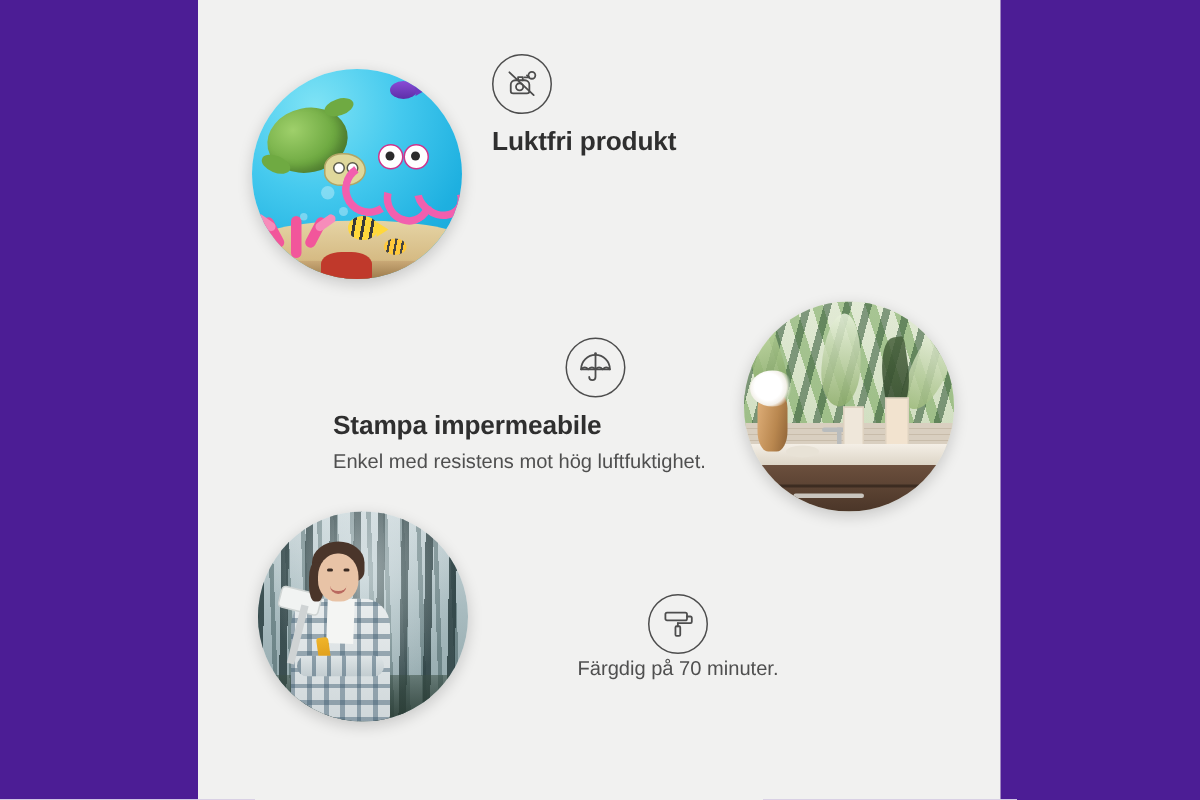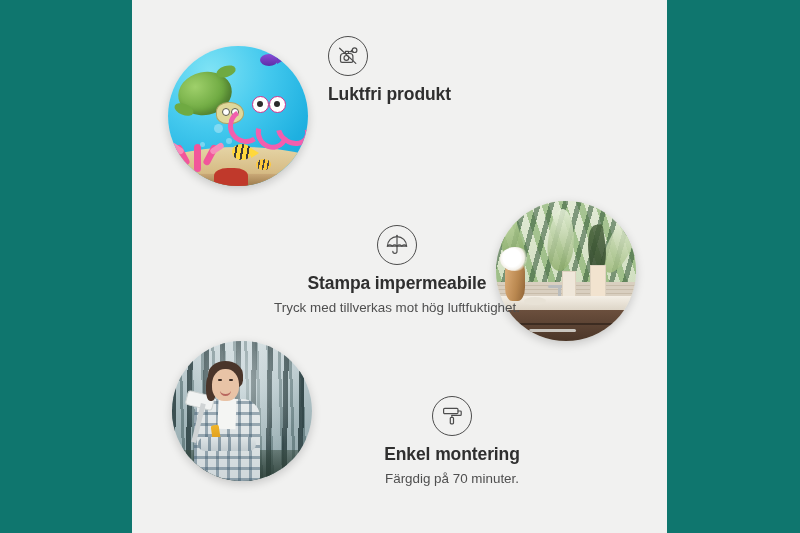--- a/index.html
+++ b/index.html
@@ -11,21 +11,21 @@
     width: 800px;
     height: 533px;
     font-family: "Liberation Sans", sans-serif;
     overflow: hidden;
   }
 
   .canvas {
     position: relative;
     width: 800px;
     height: 533px;
-    background: #0f766e;
+    background: #4c1d95;
   }
 
   
   .panel {
     position: absolute;
     left: 132px;
     top: 0px;
     width: 535px;
     height: 533px;
     background: #f1f1f0;
@@ -442,21 +442,21 @@
   #feature-odourfree {
     left: 196px;
     top: 36px;
     width: 300px;
   }
   
   #feature-waterproof {
     left: 90px;
     top: 225px;
     width: 350px;
-    text-align: center;
+    text-align: left;
   }
   #feature-waterproof .icon-circle { margin: 0 auto; }
   
   #feature-mounting {
     left: 170px;
     top: 396px;
     width: 300px;
     text-align: center;
   }
   #feature-mounting .icon-circle { margin: 0 auto; }
@@ -547,21 +547,21 @@
           <g fill="none" stroke="#4d4d4d" stroke-width="1.2" stroke-linecap="round" stroke-linejoin="round">
             <path d="M3.4 14.2 a9.6 9.6 0 0 1 19.2 0 z"></path>
             <path d="M3.4 14.2 q2.4 -2.6 4.8 0 q2.4 -2.6 4.8 0 q2.4 -2.6 4.8 0 q2.4 -2.6 4.8 0"></path>
             <path d="M13 4.6 V14.2"></path>
             <path d="M13 14.2 v5.1 a2.1 2.1 0 0 1 -4.2 0"></path>
             <circle cx="13" cy="3.7" r="0.9" fill="#4d4d4d" stroke="none"></circle>
           </g>
         </svg>
       </div>
       <div class="f-title">Stampa impermeabile</div>
-      <p class="f-body">Tryck med tillverkas mot hög luftfuktighet.</p>
+      <p class="f-body">Enkel med resistens mot hög luftfuktighet.</p>
     </div>
 
     <div class="circle-img" id="circle-forest">
       <div class="trees"></div>
       <div class="mist"></div>
       <div class="ground"></div>
       <div class="body"></div>
       <div class="shirt-v"></div>
       <div class="roller"></div>
       <div class="roller-handle"></div>
@@ -578,18 +578,17 @@
       <div class="icon-circle">
         <svg width="26" height="26" viewBox="0 0 26 26" aria-hidden="true">
           <g fill="none" stroke="#4d4d4d" stroke-width="1.2" stroke-linecap="round" stroke-linejoin="round">
             <rect x="4.6" y="5.4" width="14.4" height="5.2" rx="1.1"></rect>
             <path d="M19 8 h2.3 a0.9 0.9 0 0 1 0.9 0.9 v2.6 a0.9 0.9 0 0 1 -0.9 0.9 h-8.4"></path>
             <path d="M12.9 12.4 v2.1"></path>
             <rect x="11.3" y="14.5" width="3.2" height="6.4" rx="0.8"></rect>
           </g>
         </svg>
       </div>
-      <div class="f-title">Enkel montering</div>
       <p class="f-body">Färgdig på 70 minuter.</p>
     </div>
 
   </div>
 </div>
 
 </body></html>

